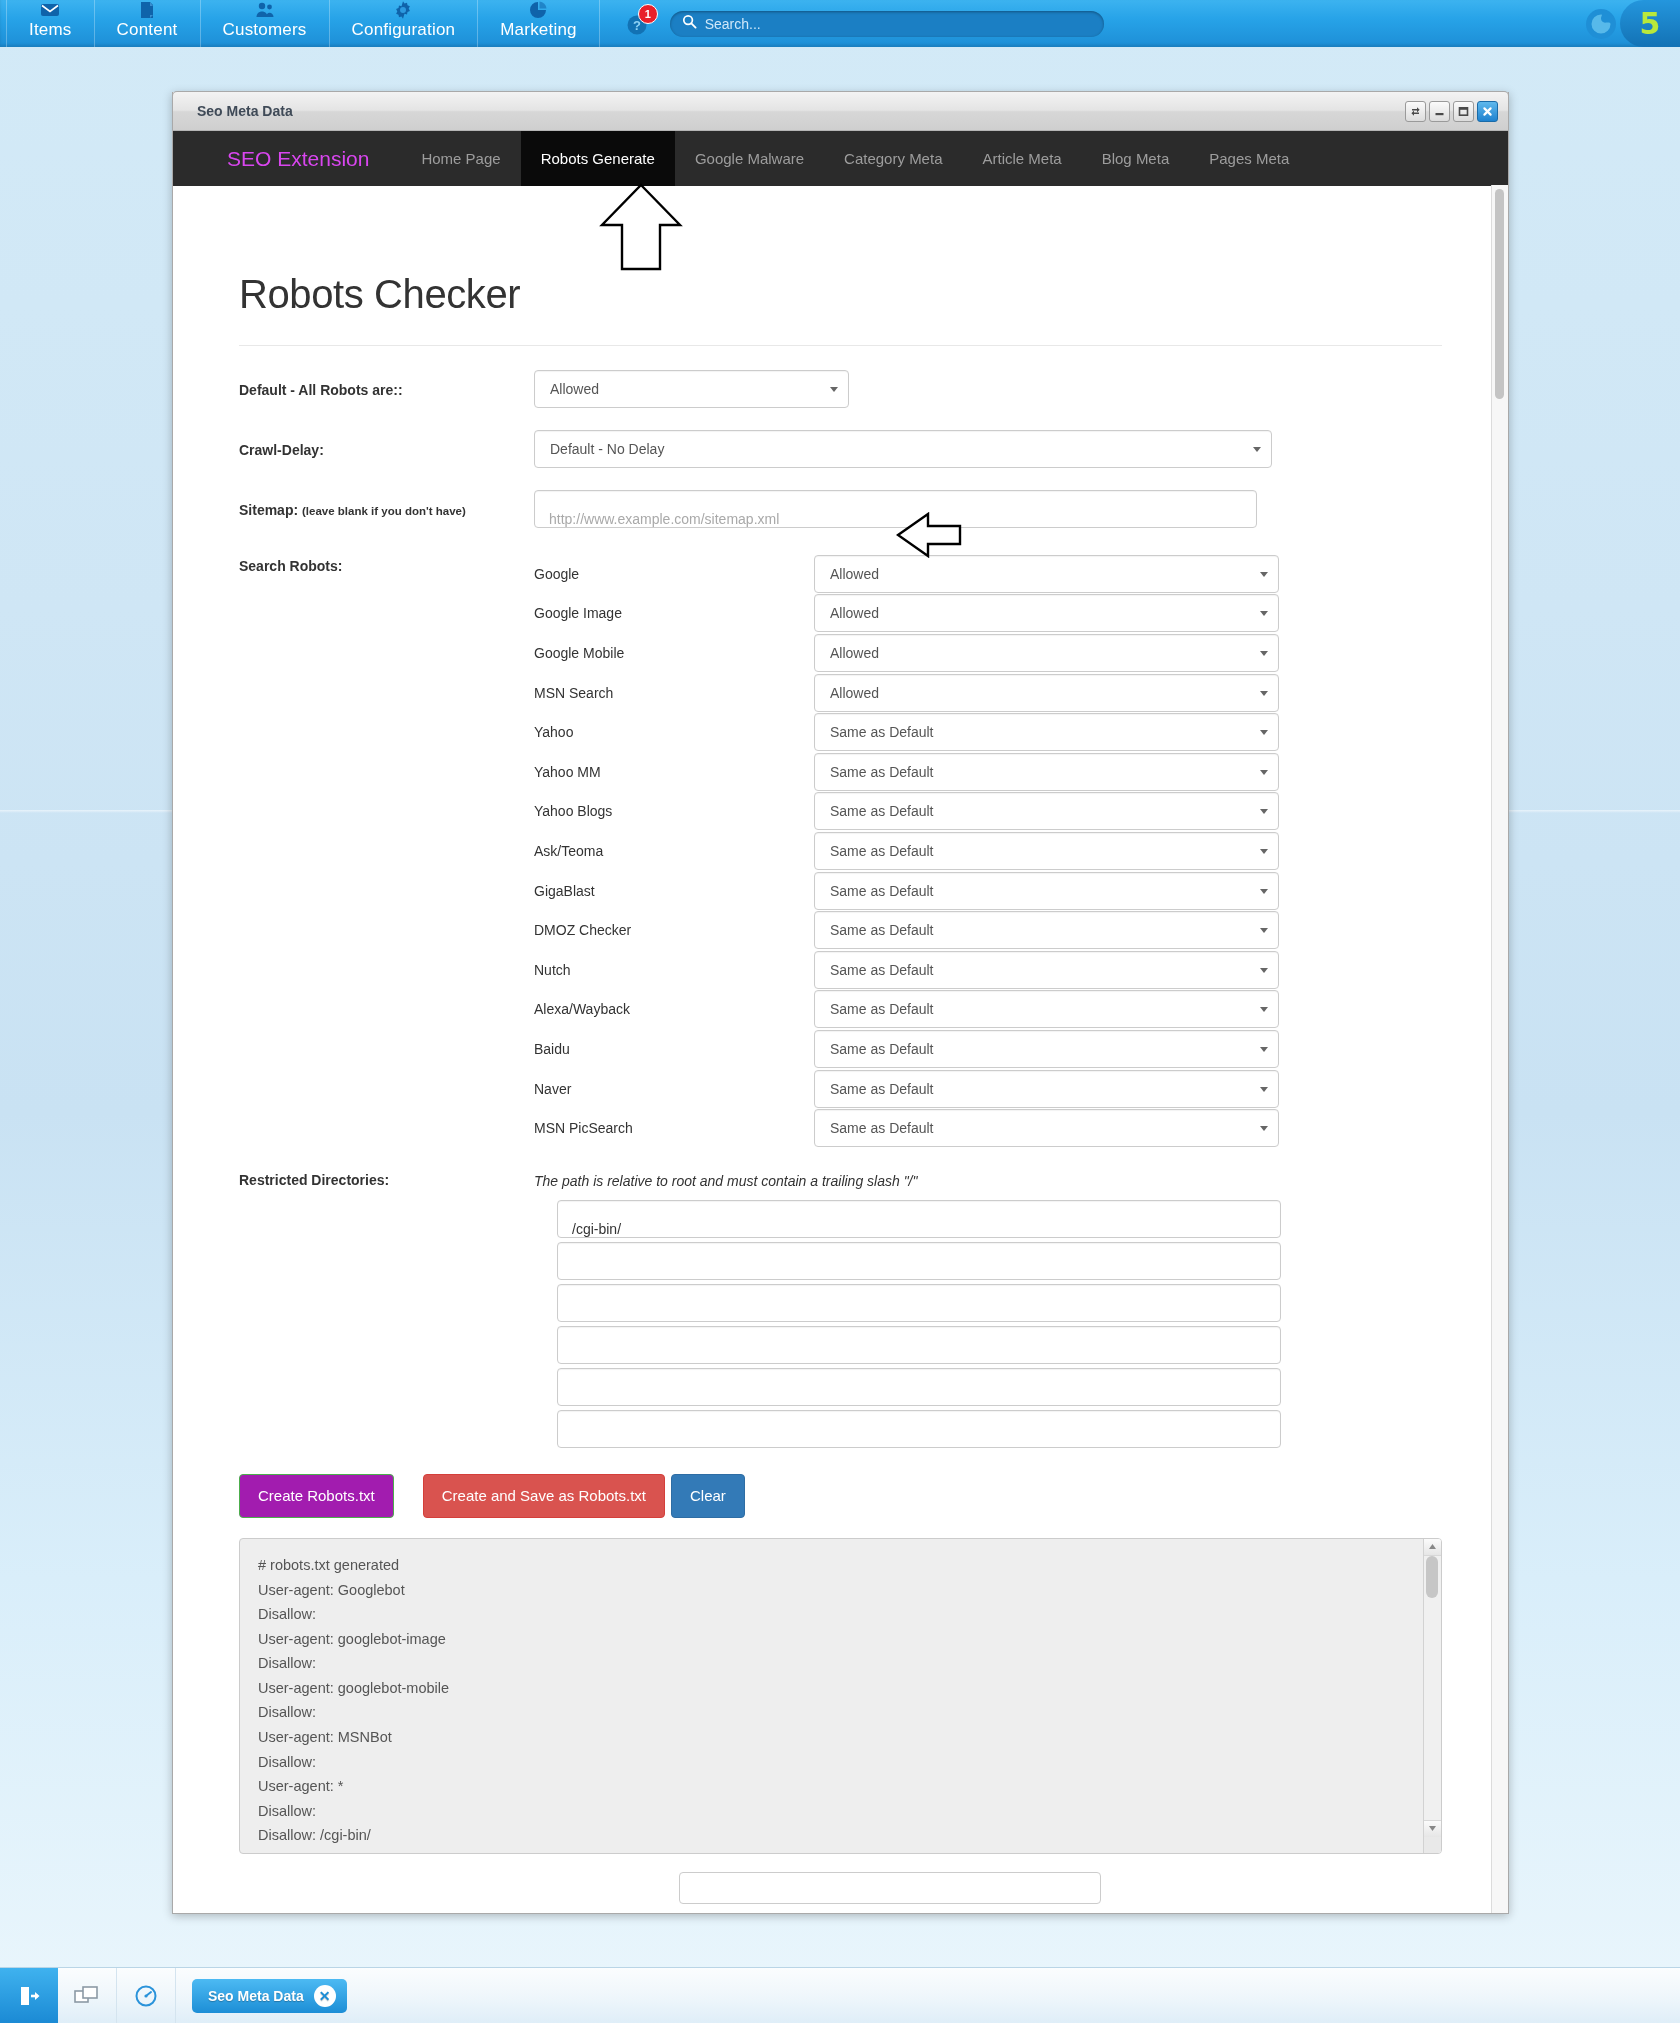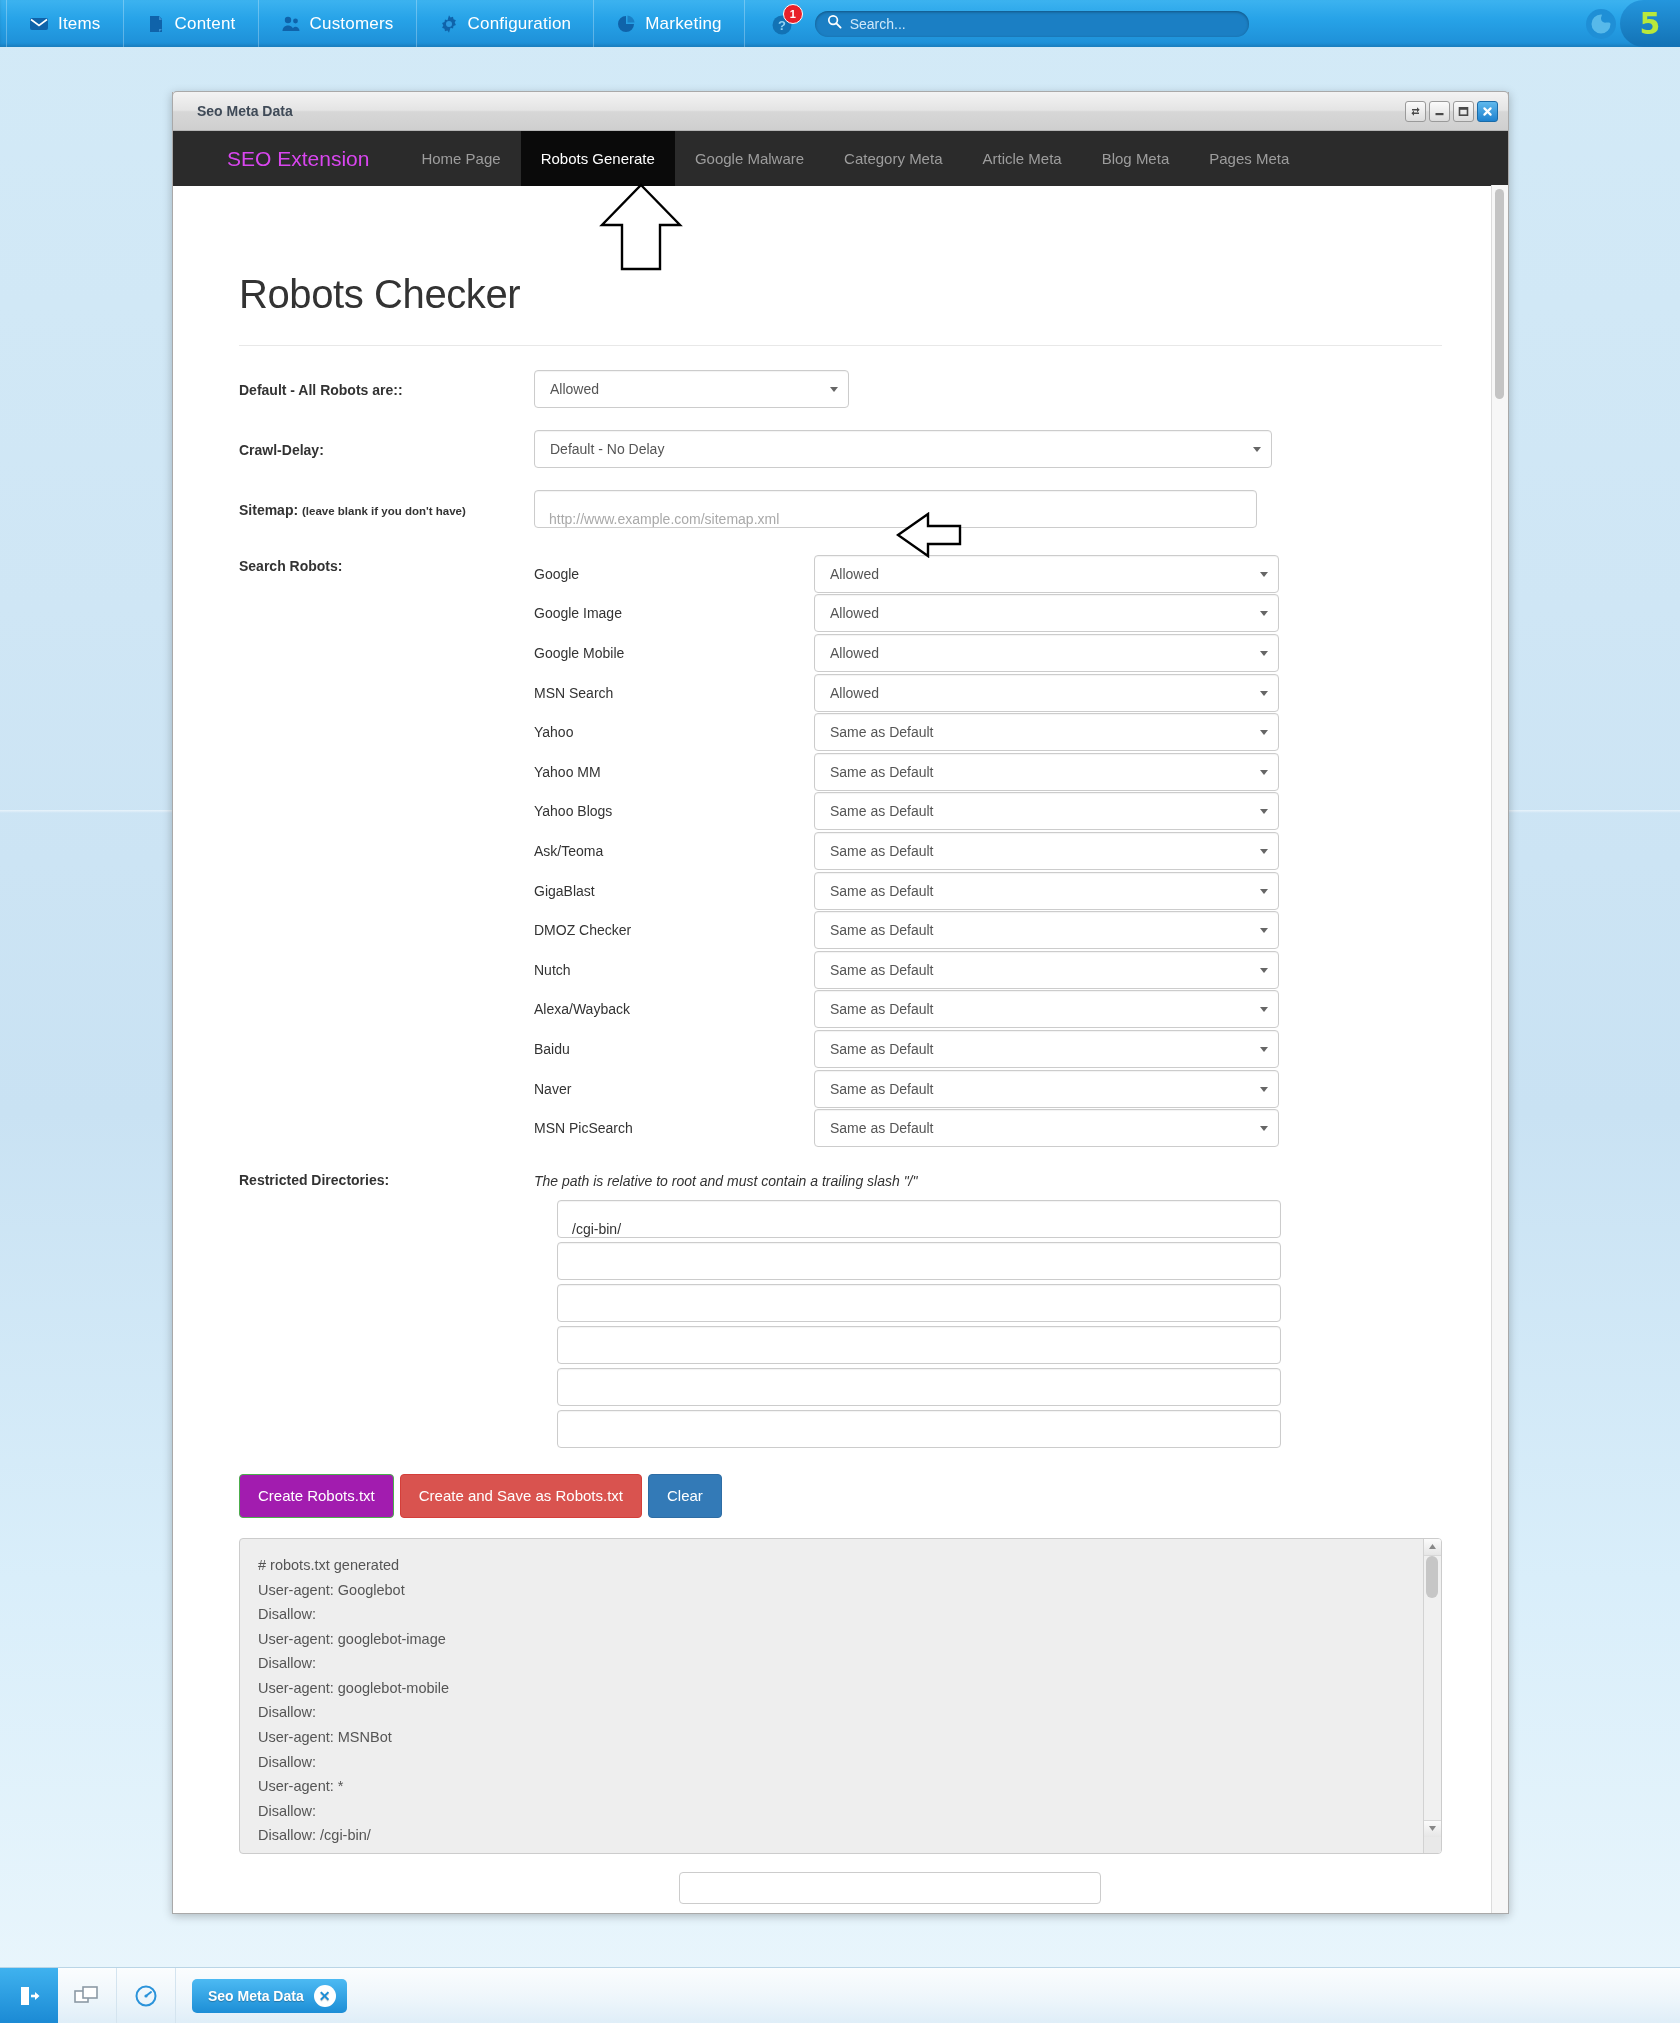--- a/index.html
+++ b/index.html
@@ -18,24 +18,25 @@
     background:linear-gradient(180deg,rgba(255,255,255,.55),rgba(255,255,255,0));
   }
   
   #topbar{
     position:absolute;left:0;top:0;width:1680px;height:47px;
     background:linear-gradient(180deg,#3cb3f0 0%,#27a3e8 40%,#1d8ed6 100%);
     box-shadow:inset 0 -2px 3px rgba(0,0,0,.12);
     display:flex;align-items:center;
   }
   .tb-item{
-    display:flex;align-items:center;gap:9px;height:47px;padding:0 22px;
+    display:flex;align-items:center;height:47px;padding:0 22px;
     color:#fff;font-size:17px;letter-spacing:.2px;
     border-right:1px solid rgba(255,255,255,.28);
     cursor:pointer;
+    flex-direction:column;
   }
   .tb-item:first-child{border-left:1px solid rgba(255,255,255,.28);margin-left:6px;}
   .tb-icn{width:20px;height:20px;display:block;color:#0f63aa;}
   .tb-icn svg{display:block}
   #help-wrap{position:relative;display:flex;align-items:center;padding:0 18px 0 26px;height:47px;}
   #help-badge{
     position:absolute;left:38px;top:4px;width:18px;height:18px;border-radius:50%;
     background:#e8202a;border:1px solid #fff;color:#fff;font-size:11px;font-weight:bold;
     display:flex;align-items:center;justify-content:center;line-height:1;
   }
@@ -134,21 +135,21 @@
   #dirs-col{flex:1;}
   #dirs-hint{font-style:italic;font-size:14px;color:#333;padding:9px 0 11px 0;}
   .dirinp{width:694px;margin-bottom:4px;margin-left:23px;}
   
   #btnrow{display:flex;gap:6px;margin:22px 0 0 0;}
   .btn{
     height:42px;display:flex;align-items:center;padding:0 18px;border-radius:4px;
     color:#fff;font-size:15px;cursor:pointer;border:1px solid rgba(0,0,0,.08);
   }
   .btn.green{background:#a21caf;border-color:#4cae4c;}
-  .btn.red{background:#d9534f;border-color:#d43f3a;}
+  .btn.red{background:#d9534f;border-color:#d43f3a;margin-left:23px;}
   .btn.blue{background:#337ab7;border-color:#2e6da4;}
   
   #out-wrap{
     margin-top:20px;position:relative;
     border:1px solid #ccc;border-radius:4px;background:#eeeeee;
     height:314px;overflow:hidden;
   }
   #out-text{
     padding:14px 18px;font-size:14.5px;line-height:24.6px;color:#555;
     white-space:pre;

